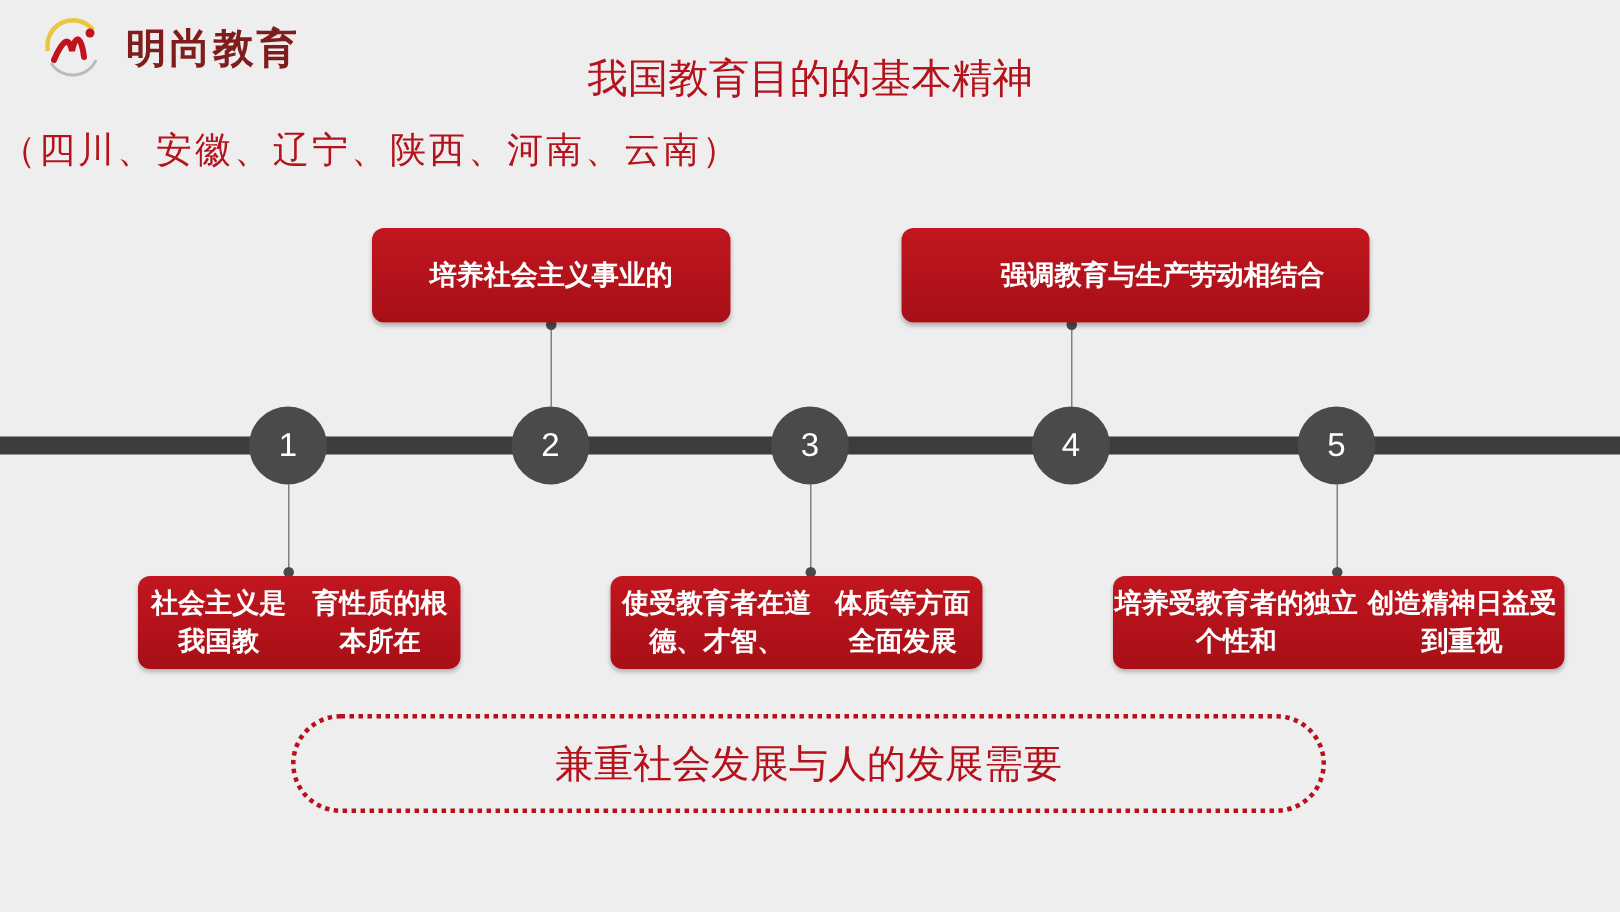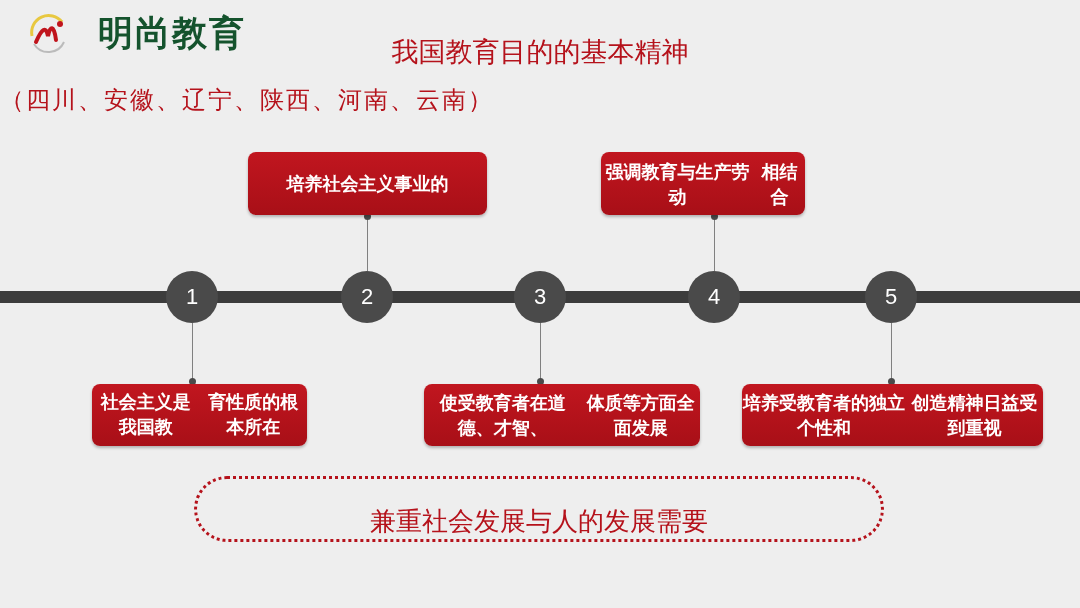--- a/index.html
+++ b/index.html
@@ -5,22 +5,22 @@
   html, body { margin:0; padding:0; }
   body {
     width:1080px; height:608px; overflow:hidden;
     background:#eeeeee;
     font-family:"DejaVu Sans", sans-serif;
     position:relative;
   }
   .logo { position:absolute; left:26px; top:10px; display:flex; align-items:center; }
   .logo-mark { width:44px; height:44px; position:relative; }
   .logo-text {
-    margin-left:28px; font-family:"DejaVu Serif", serif; font-weight:bold;
-    font-size:35px; color:#14532d; letter-spacing:2px;
+    margin-left:14px; font-family:"DejaVu Serif", serif; font-weight:bold;
+    font-size:27px; color:#7f1d1d; letter-spacing:2px;
   }
   .title {
     position:absolute; left:0; right:0; top:34px; text-align:center;
     font-size:27px; color:#b5121b;
   }
   .subtitle {
     position:absolute; left:0; right:0; top:84px; text-align:left;
     font-family:"DejaVu Serif", serif;
     font-size:24px; color:#b5121b; letter-spacing:2px;
   }
@@ -39,21 +39,21 @@
   .box {
     position:absolute; background:linear-gradient(#c1161f,#a80f17);
     border-radius:8px; color:#fff; font-weight:bold;
     font-size:18px; line-height:25px; text-align:center;
     display:flex; align-items:center; justify-content:center; flex-direction:row;
     box-shadow:0 2px 3px rgba(0,0,0,0.25);
   }
   .summary {
     position:absolute; left:194px; top:476px; width:690px; height:66px;
     border:3px dotted #b5121b; border-radius:34px;
-    display:flex; align-items:flex-end; justify-content:center;
+    display:flex; align-items:center; justify-content:center;
     font-size:26px; color:#b5121b; box-sizing:border-box;
   }
 </style>
 </head>
 <body>
 
 <div class="logo">
   <div class="logo-mark">
     <svg width="44" height="44" viewBox="0 0 44 44">
       <path d="M6 24 A17 17 0 0 1 36 10" stroke="#e8c840" stroke-width="3" fill="none"></path>
@@ -83,30 +83,30 @@
 
 <div class="node" style="left:166px;">1</div>
 <div class="node" style="left:341px;">2</div>
 <div class="node" style="left:514px;">3</div>
 <div class="node" style="left:688px;">4</div>
 <div class="node" style="left:865px;">5</div>
 
 <div class="box" style="left:248px; top:152px; width:239px; height:63px;">
   <span>培养社会主义事业的</span>
 </div>
-<div class="box" style="left:601px; top:152px; width:204px; height:63px;">
+<div class="box" style="left:601px; top:152px; width:276px; height:63px;padding-left:36px;">
   <span>强调教育与生产劳动</span>
   <span>相结合</span>
 </div>
 
 <div class="box" style="left:92px; top:384px; width:215px; height:62px;font-family:Liberation Serif, serif;">
   <span>社会主义是我国教</span>
   <span>育性质的根本所在</span>
 </div>
-<div class="box" style="left:424px; top:384px; width:276px; height:62px;">
+<div class="box" style="left:407px; top:384px; width:248px; height:62px;">
   <span>使受教育者在道德、才智、</span>
   <span>体质等方面全面发展</span>
 </div>
 <div class="box" style="left:742px; top:384px; width:301px; height:62px;">
   <span>培养受教育者的独立个性和</span>
   <span>创造精神日益受到重视</span>
 </div>
 
 <div class="summary">
   <span>兼重社会发展与人的发展需要</span>

